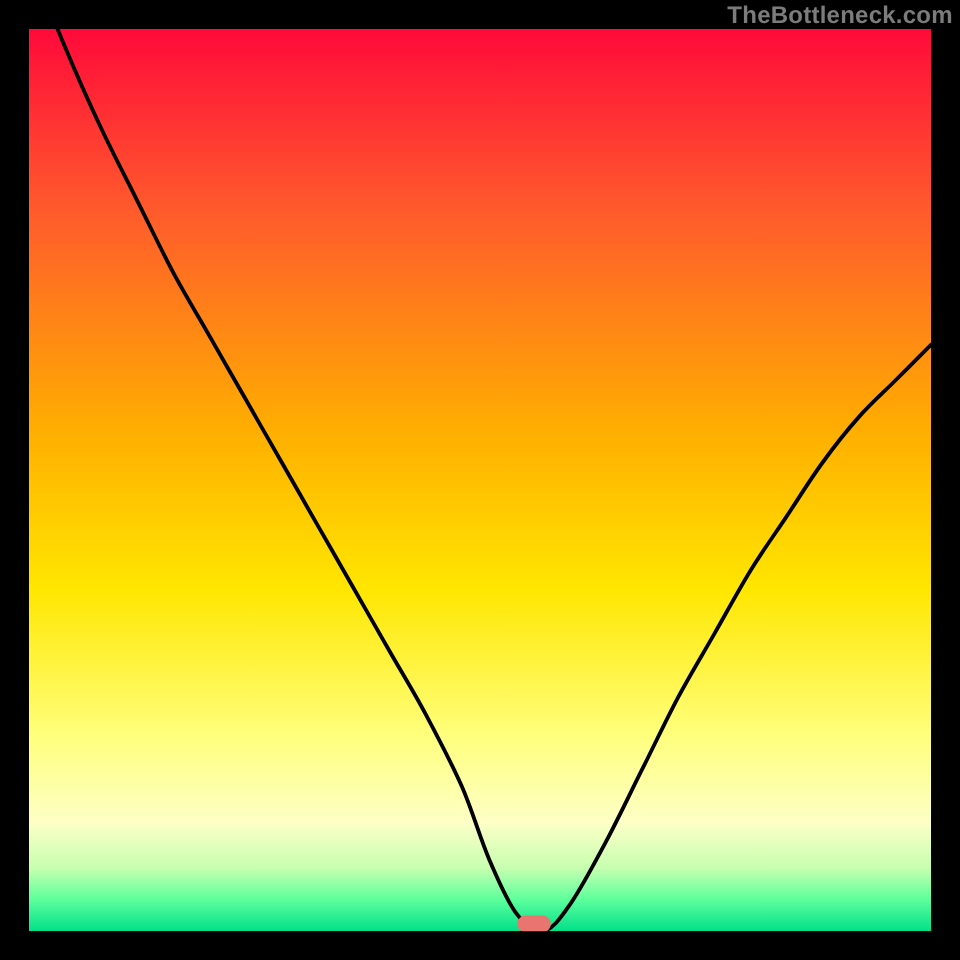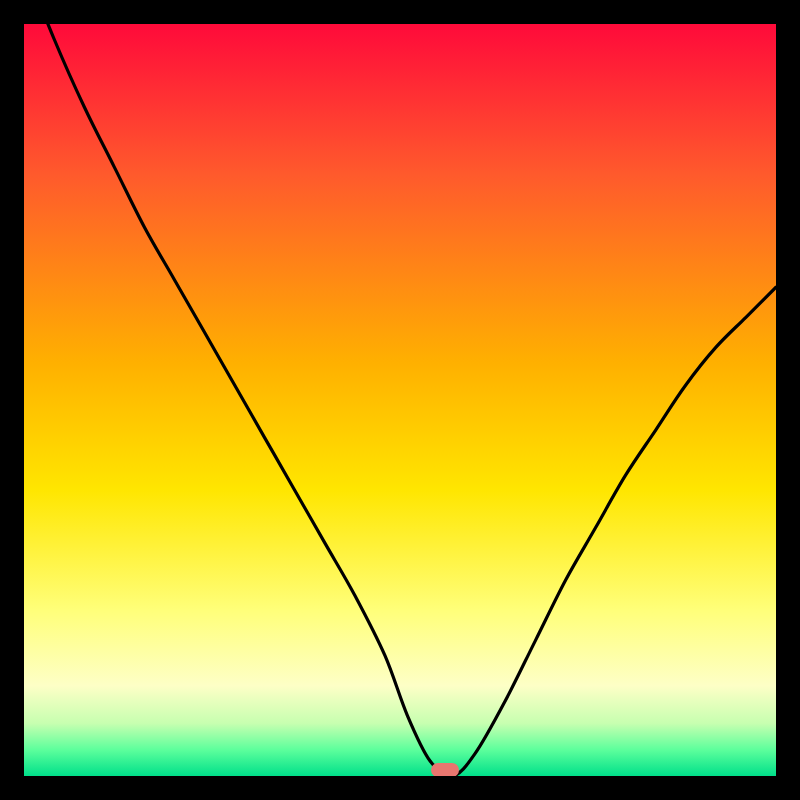--- a/index.html
+++ b/index.html
@@ -79,13 +79,14 @@
       <rect x="0" y="0" width="752" height="752" fill="url(#bg)"></rect>
     </svg>
 
     <svg class="curve-svg" id="curve-svg" viewBox="0 0 752 752" preserveAspectRatio="none">
       <path id="curve-path" fill="none" stroke="#000" stroke-width="3.2" stroke-linecap="round" stroke-linejoin="round" d="M 0.0 -60.2 C 5.0 -47.6, 20.1 -8.8, 30.1 15.0 C 40.1 38.9, 50.1 61.4, 60.2 82.7 C 70.2 104.0, 80.2 122.8, 90.2 142.9 C 100.3 162.9, 110.3 184.2, 120.3 203.0 C 130.3 221.8, 140.4 238.1, 150.4 255.7 C 160.4 273.2, 170.5 290.8, 180.5 308.3 C 190.5 325.9, 200.5 343.4, 210.6 361.0 C 220.6 378.5, 230.6 396.1, 240.6 413.6 C 250.7 431.1, 260.7 448.7, 270.7 466.2 C 280.7 483.8, 290.8 501.3, 300.8 518.9 C 310.8 536.4, 320.9 552.7, 330.9 571.5 C 340.9 590.3, 352.2 611.6, 361.0 631.7 C 369.7 651.7, 376.0 674.3, 383.5 691.8 C 391.0 709.4, 398.6 726.9, 406.1 737.0 C 413.6 747.0, 421.1 753.3, 428.6 752.0 C 436.2 750.7, 442.4 742.0, 451.2 729.4 C 460.0 716.9, 471.3 695.6, 481.3 676.8 C 491.3 658.0, 501.3 636.7, 511.4 616.6 C 521.4 596.6, 531.4 575.3, 541.4 556.5 C 551.5 537.7, 561.5 521.4, 571.5 503.8 C 581.5 486.3, 591.6 467.5, 601.6 451.2 C 611.6 434.9, 621.7 421.1, 631.7 406.1 C 641.7 391.0, 651.7 374.7, 661.8 361.0 C 671.8 347.2, 681.8 334.6, 691.8 323.4 C 701.9 312.1, 711.9 303.3, 721.9 293.3 C 731.9 283.3, 747.0 268.2, 752.0 263.2"></path>
     </svg>
 
     <div class="marker" id="marker" style="left: 407.12px; top: 738.984px; width: 28px; height: 14px; background: rgb(232, 118, 111);"></div>
   </div>
 
+  <div class="watermark">TheBottleneck.com</div>
 </div>
 
 </body></html>

